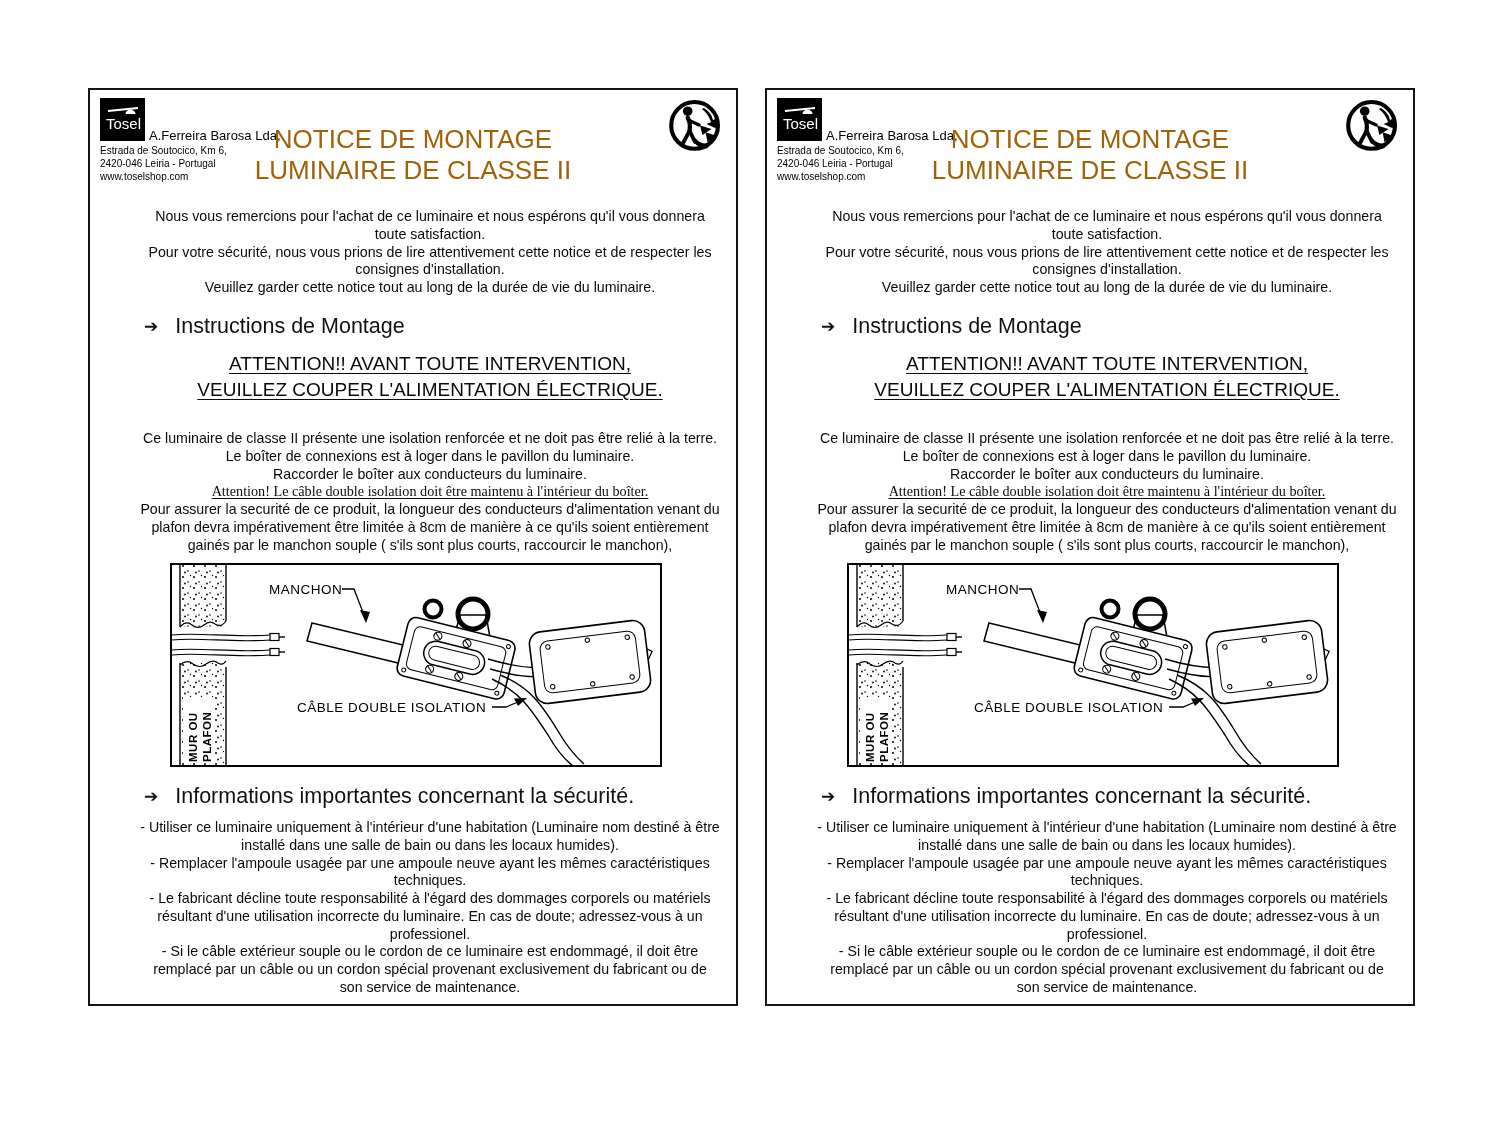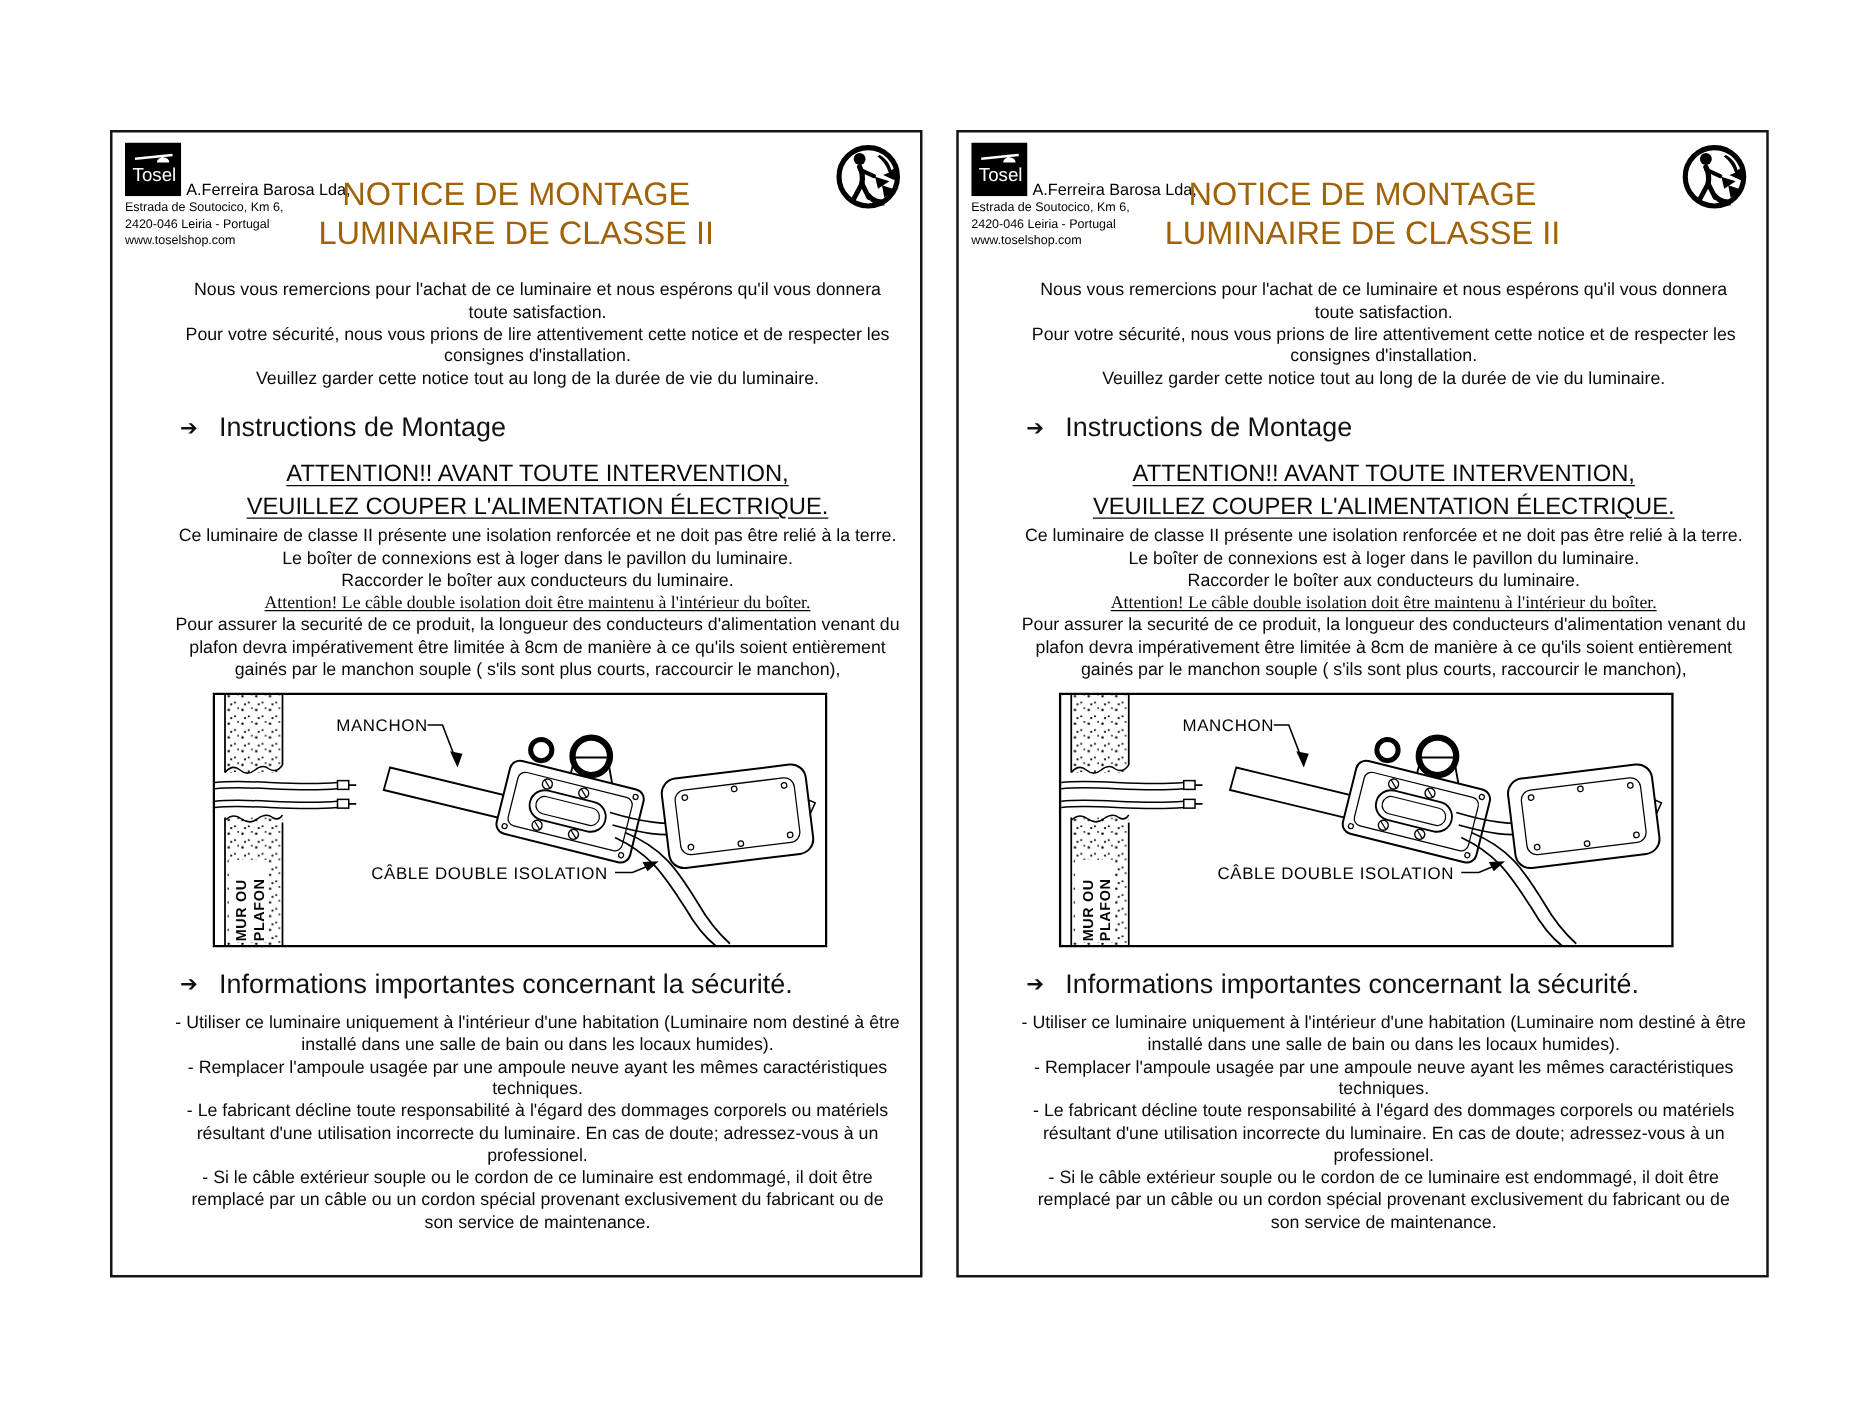--- a/index.html
+++ b/index.html
@@ -1,19 +1,19 @@
 <!DOCTYPE html>
 <html><head>
 <meta charset="utf-8">
 <style>
   * { margin:0; padding:0; box-sizing:border-box; }
   html,body { width:1500px; height:1125px; background:#ffffff; }
   body { font-family:"Liberation Sans", sans-serif; color:#000; position:relative; }
 
-  .page { position:absolute; top:104px; width:650px; height:918px;
+  .page { position:absolute; top:88px; width:650px; height:918px;
           border:2px solid #151515; background:#fff; overflow:hidden; }
   .page-1 { left:88px; }
   .page-2 { left:765px; }
 
   
   .hdr { position:relative; height:100px; }
   .logo { position:absolute; left:10px; top:8px; width:45px; height:43px; }
   .co-first { position:absolute; left:59px; top:38px; font-size:13px; }
   .co-rest  { position:absolute; left:10px; top:54px; font-size:10px; line-height:1.3; }
   .doc-title { position:absolute; left:100px; right:100px; top:34px;
@@ -26,21 +26,21 @@
   .just { text-align:justify; }
   .intro { margin-top:18px; }
 
   .sec-head { display:flex; align-items:baseline; gap:17px;
               font-size:21.5px; color:#111; margin:16px 0 0 4px; }
   .sec-head .arr { font-size:17px; position:relative; top:-1px; }
 
   .warning { margin-top:11px; text-align:center; font-size:19px; line-height:1.38; }
   .warning div { text-decoration:underline; text-underline-offset:3px; }
 
-  .body1 { margin-top:2px; }
+  .body1 { margin-top:27px; }
   .note  { margin-top:15px; text-decoration:underline; text-underline-offset:2px;font-family:Liberation Serif, serif; }
   .body2 { margin-top:13px; }
 
   .diagram { display:block; margin:9px 0 0 30px; }
 
   .sec2 { margin-top:9px; }
 
   .hidden-defs { position:absolute; width:0; height:0; }
 </style>
 </head>

